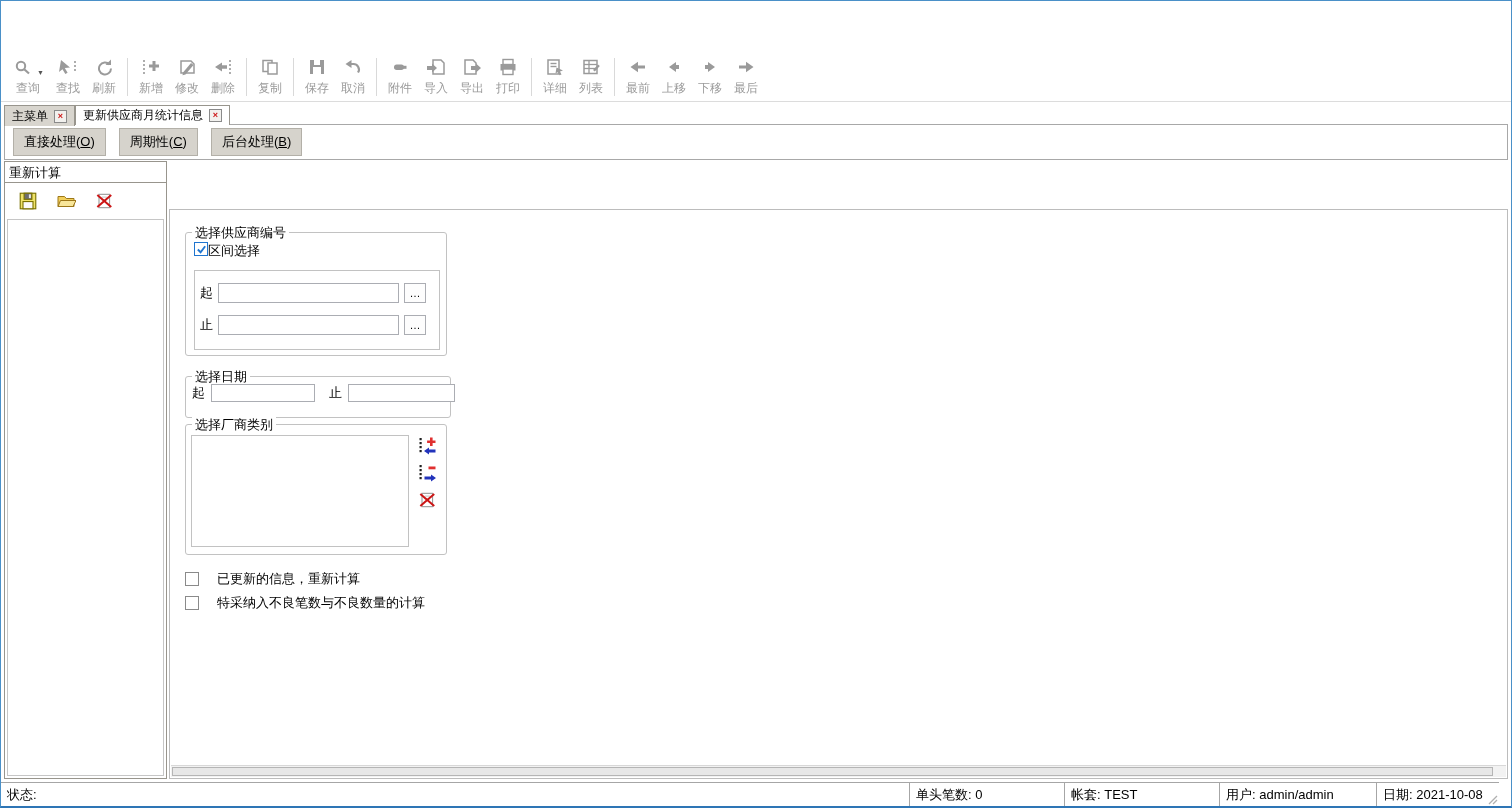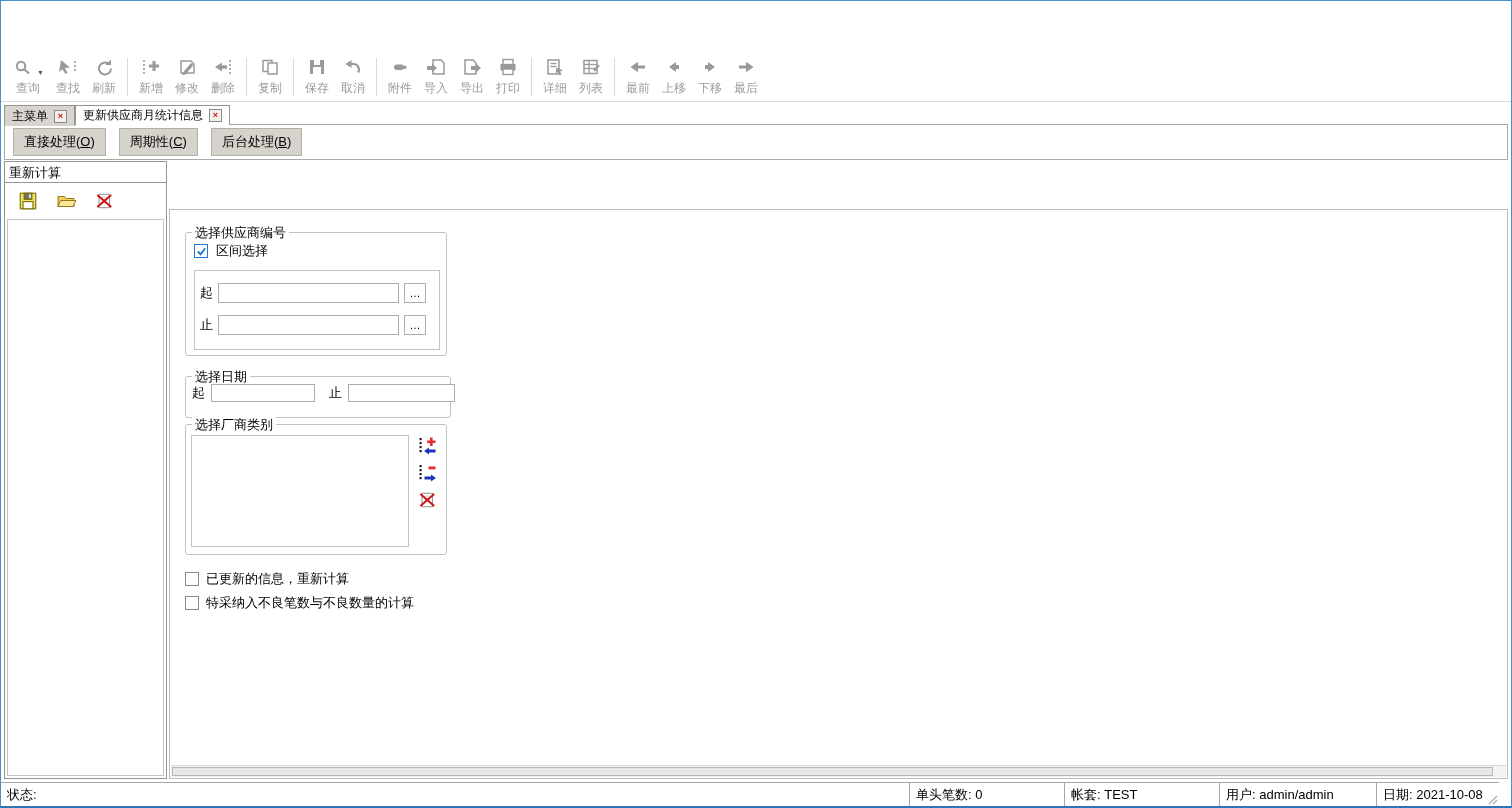--- a/index.html
+++ b/index.html
@@ -44,35 +44,35 @@
   .lp-header { height:21px; line-height:21px; padding-left:4px; font-size:13px; border-bottom:1px solid #98958d; }
   .lp-icons { height:36px; display:flex; align-items:center; gap:18px; padding-left:13px; }
   .ci { width:20px; height:20px; display:block; }
   .lp-list { flex:1; margin:0 2px 2px 2px; border:1px solid #c6c6c6; }
 
   
   .content { position:absolute; top:160px; left:168px; right:3px; bottom:27px; border:1px solid #bcbcbc; background:#fff;margin-top:48px; }
   .fieldset { position:absolute; border:1px solid #c2c2c2; border-radius:3px; }
   .legend { position:absolute; top:-9px; left:6px; background:#fff; padding:0 3px; font-size:13px; white-space:nowrap; }
   .supplier { left:15px; top:22px; width:262px; height:124px; }
-  .cb-row { position:absolute; left:8px; top:9px; display:flex; gap:8px; align-items:center; font-size:13px; }
+  .cb-row { position:absolute; left:8px; top:9px; display:flex; gap:0; align-items:flex-start; font-size:13px; }
   .cb { width:14px; height:14px; border:1px solid #8a8a8a; background:#fff; display:flex; align-items:center; justify-content:center; }
   .cb svg { display:none; width:11px; height:11px; }
   .cb.checked { border-color:#1f75cf; }
   .cb.checked svg { display:block; }
   .inner-box { position:absolute; left:8px; top:37px; width:246px; height:80px; border:1px solid #c2c2c2; }
   .frow { position:absolute; display:flex; align-items:center; font-size:13px; }
   .tin { border:1px solid #abadb3; height:20px; font-size:12px; padding:0 3px; font-family:inherit; background:#fff; }
   .pick { width:22px; height:20px; border:1px solid #abadb3; background:#fdfdfd; font-size:11px; line-height:1; padding:0; }
   .dategroup { left:15px; top:166px; width:266px; height:42px; }
   .tin.date { height:18px; }
   .categroup { left:15px; top:214px; width:262px; height:131px; }
   .cat-list { position:absolute; left:5px; top:10px; width:218px; height:112px; border:1px solid #c2c2c2; }
   .cat-icons { position:absolute; left:231px; top:11px; display:flex; flex-direction:column; gap:7px; }
-  .opt-row { position:absolute; left:15px; display:flex; gap:7px; align-items:center; font-size:13px; }
+  .opt-row { position:absolute; left:15px; display:flex; gap:18px; align-items:center; font-size:13px; }
   .opt-1 { top:360px; }
   .opt-2 { top:384px; }
 
   
   .hscroll { position:absolute; left:1px; right:1px; bottom:1px; height:12px; background:#f2f2f2; border-top:1px solid #d8d8d8; }
   .hthumb { position:absolute; left:1px; right:13px; top:1px; bottom:1px; background:#e7e7e7; border:1px solid #b5b5b5; }
 
   
   .statusbar { position:absolute; left:0; right:12px; bottom:0; height:24px; border-top:1px solid #a6a6a6; display:flex; font-size:13px; background:#fff; }
   .sb-cell { display:flex; align-items:center; padding-left:6px; border-left:1px solid #a6a6a6; white-space:nowrap; overflow:hidden; }

